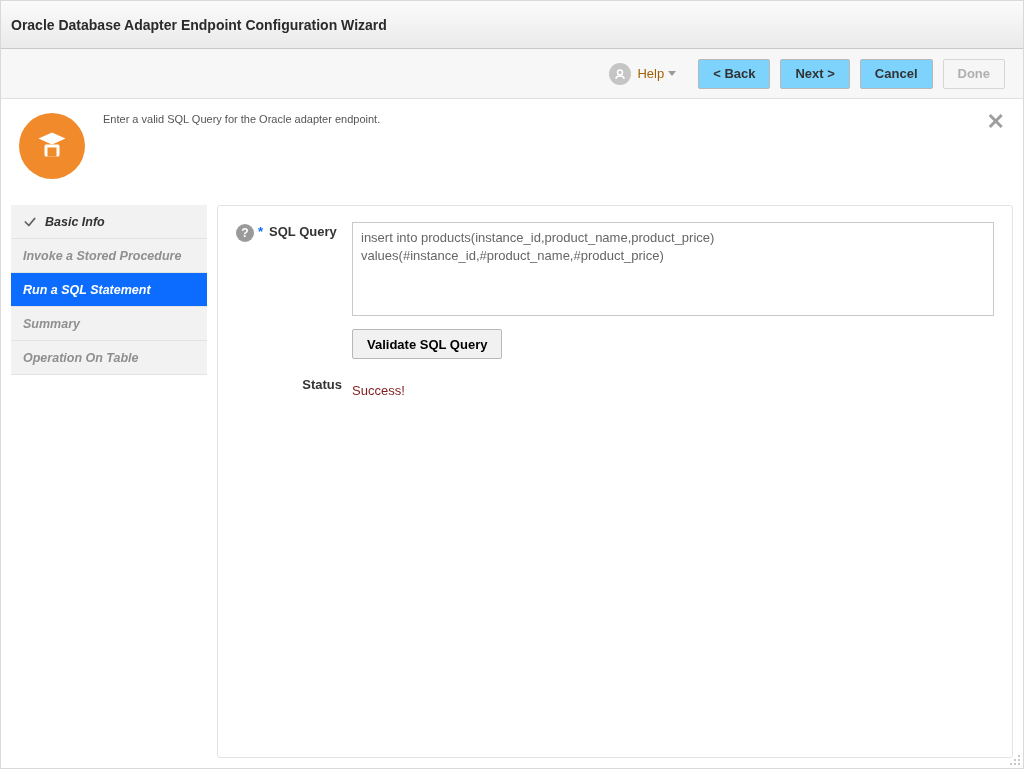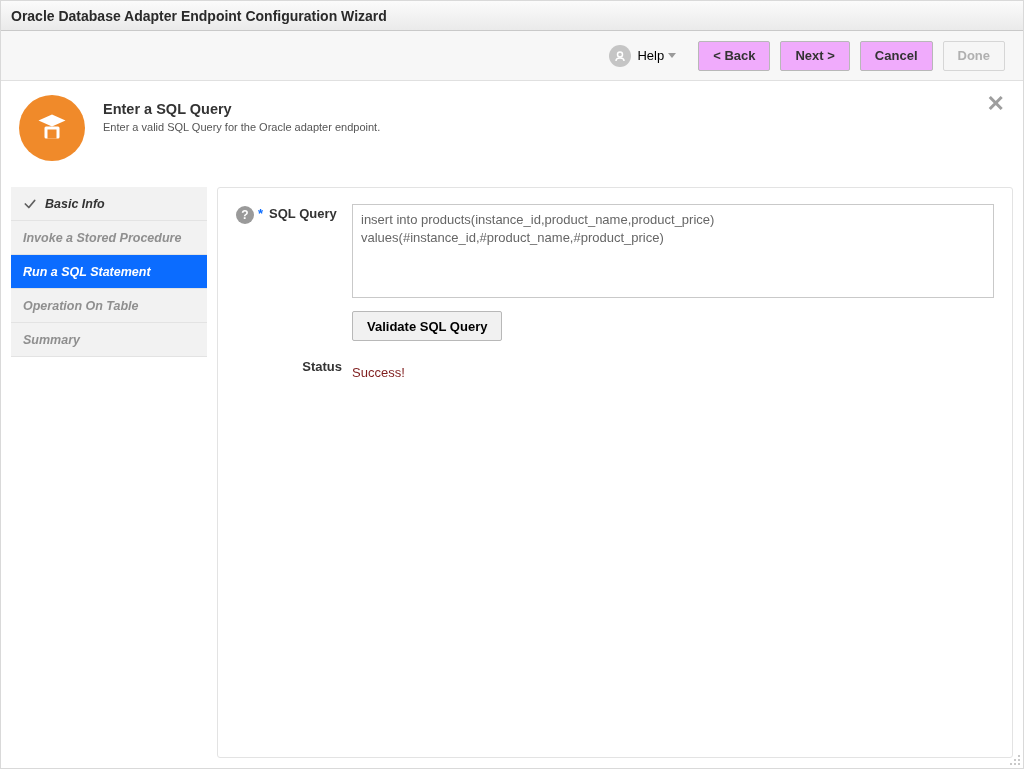--- a/index.html
+++ b/index.html
@@ -12,21 +12,21 @@
     background: #f5f5f5;
     overflow: hidden;
   }
   .window {
     width: 1024px; height: 769px;
     display: flex; flex-direction: column;
     background: #fff;
     border: 1px solid #d9d9d9;
   }
   .titlebar {
-    height: 30px;
+    height: 48px;
     background: linear-gradient(#fbfbfb,#eaeaea);
     border-bottom: 1px solid #c9c9c9;
     padding: 0 10px;
     display: flex; align-items: center;
     font-weight: 700; font-size: 14px;
     color: #2a2a2a;
   }
   .toolbar {
     height: 50px;
     background: #f7f7f7;
@@ -36,29 +36,29 @@
     padding: 0 18px;
     gap: 10px;
   }
   .help-wrap { display: flex; align-items: center; gap: 6px; margin-right: 12px; }
   .help-icon {
     width: 22px; height: 22px; border-radius: 50%;
     background: #c5c5c5;
     display: inline-flex; align-items: center; justify-content: center;
     color: #fff; font-weight: 700; font-size: 14px;
   }
-  .help-text { color: #000000; display: inline-flex; align-items: center; gap: 4px; cursor: pointer; }
+  .help-text { color: #a16207; display: inline-flex; align-items: center; gap: 4px; cursor: pointer; }
   .caret-down {
     width: 0; height: 0; border-left: 4px solid transparent;
     border-right: 4px solid transparent; border-top: 5px solid #9a9a9a;
     display: inline-block;
   }
   .btn {
     height: 30px; padding: 0 14px;
-    background: #f0abfc;
+    background: #7dd3fc;
     border: 1px solid #b8b8b8;
     border-radius: 2px;
     font-size: 13px; font-weight: 700;
     color: #333; cursor: pointer;
     display: inline-flex; align-items: center;
   }
   .btn.disabled { color: #b0b0b0; border-color: #d6d6d6; background: #f6f6f6; cursor: default; }
   .body-area {
     flex: 1 1 auto;
     display: flex; flex-direction: column;
@@ -196,21 +196,20 @@
   <div class="body-area">
     <div class="panel-header">
       <div class="icon-big">
         <svg width="36" height="36" viewBox="0 0 48 48">
           <path d="M24 6 L42 14 L24 22 L6 14 Z" fill="#fff"></path>
           <rect x="14" y="22" width="20" height="16" rx="2" fill="#fff"></rect>
           <rect x="18" y="26" width="12" height="12" fill="#f08a2a"></rect>
         </svg>
       </div>
       <div class="text">
-        <h2>Enter a SQL Query</h2>
         <p>Enter a valid SQL Query for the Oracle adapter endpoint.</p>
       </div>
       <div class="close-x">✕</div>
     </div>
 
     <div class="content-split">
       <div class="sidebar">
         <div class="step done">
           <span class="check">
             <svg width="14" height="14" viewBox="0 0 24 24">
@@ -219,24 +218,24 @@
           </span>
           <span>Basic Info</span>
         </div>
         <div class="step">
           <span>Invoke a Stored Procedure</span>
         </div>
         <div class="step active">
           <span>Run a SQL Statement</span>
         </div>
         <div class="step">
+          <span>Summary</span>
+        </div>
+        <div class="step">
           <span>Operation On Table</span>
-        </div>
-        <div class="step">
-          <span>Summary</span>
         </div>
       </div>
 
       <div class="main">
         <div class="form-row">
           <div class="label-col">
             <span class="qmark">?</span>
             <span class="required-star">*</span>
             <span class="label-text">SQL Query</span>
           </div>

